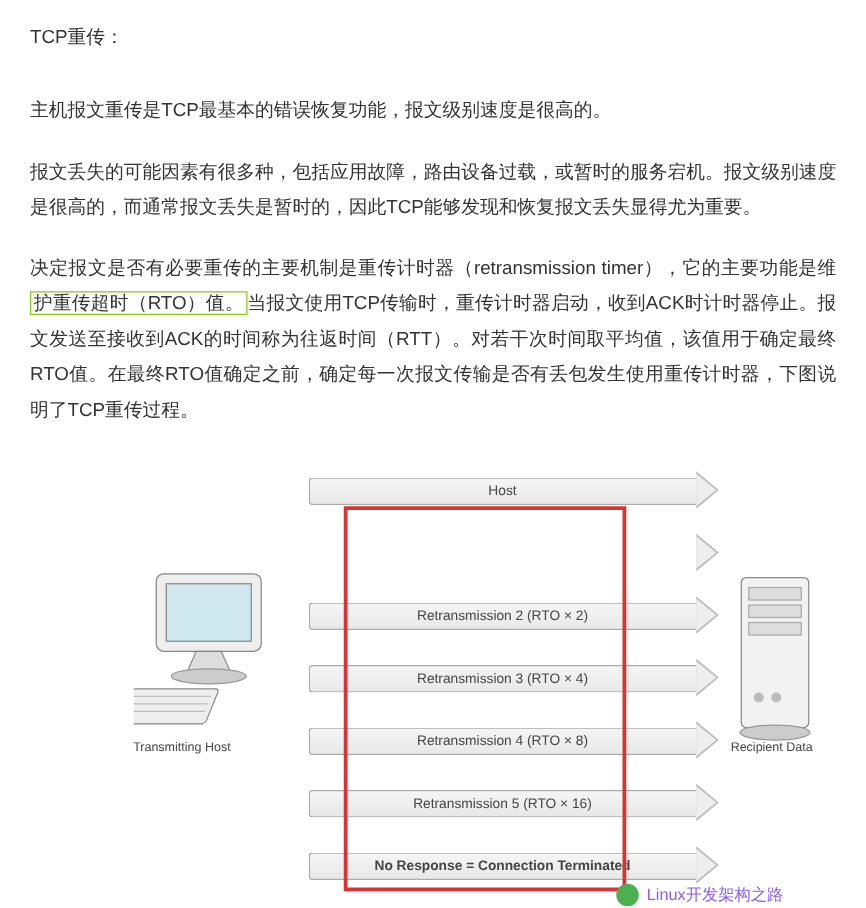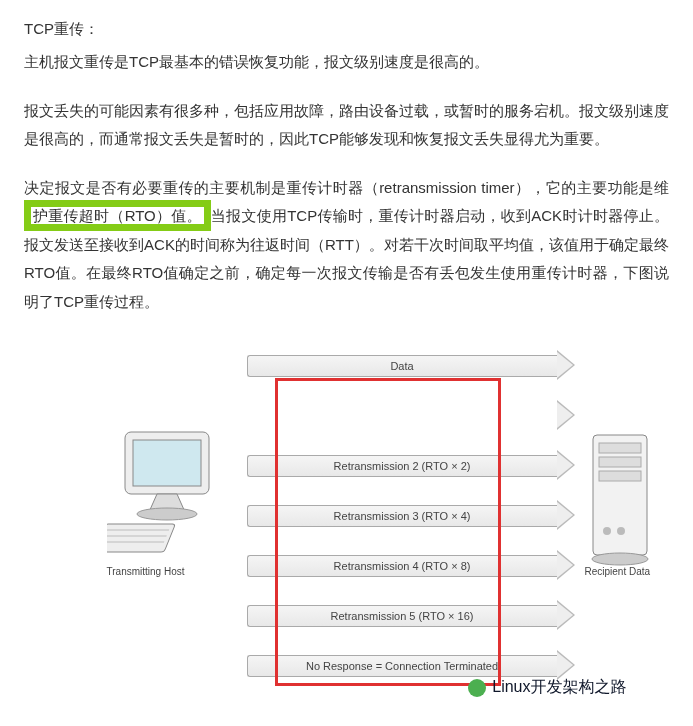--- a/index.html
+++ b/index.html
@@ -1,26 +1,26 @@
 <!DOCTYPE html>
 <html><head>
 <meta charset="utf-8">
 <style>
   body{margin:0;padding:20px 24px;font-family:"Microsoft YaHei",Arial,sans-serif;font-size:15px;color:#333;width:693px;box-sizing:border-box;background:#fff}
-  .title{margin-bottom:9px}
+  .title{margin-bottom:36px}
   .para{line-height:1.9;margin-bottom:20px;text-align:justify}
-  .hl{border:7px solid #84cc16;padding:0 2px}
+  .hl{border:1px solid #84cc16;padding:0 2px}
   .fig{position:relative;width:640px;height:380px;margin:10px auto 0}
   .arrow-row{position:absolute;left:220px;width:310px;height:26px}
   .arrow-body{position:absolute;left:0;right:0;top:3px;height:20px;border:1px solid #aaa;border-right:none;border-radius:3px 0 0 3px;background:linear-gradient(#f5f5f5,#e8e8e8);display:flex;align-items:center;justify-content:center;font-size:11px;color:#444}
   .arrow-head{position:absolute;right:-18px;top:-2px;width:0;height:0;border-top:15px solid transparent;border-bottom:15px solid transparent;border-left:18px solid #bbb}
   .arrow-head::after{content:"";position:absolute;right:2px;top:-13px;width:0;height:0;border-top:13px solid transparent;border-bottom:13px solid transparent;border-left:16px solid #eee}
   .redbox{position:absolute;border:3px solid #e03131}
   .host-label{position:absolute;font-size:10px;color:#444}
-  .watermark{position:absolute;right:40px;bottom:18px;font-size:16px;color:#0f172a;display:flex;align-items:center;gap:6px}
+  .watermark{position:absolute;right:40px;bottom:18px;font-size:13px;color:#8b5cf6;display:flex;align-items:center;gap:6px}
   .wm-circ{width:18px;height:18px;border-radius:50%;background:#4caf50;display:inline-block}
   svg{position:absolute}
 </style>
 </head>
 <body>
 
 <div class="title">TCP重传：</div>
 <div class="para">主机报文重传是TCP最基本的错误恢复功能，报文级别速度是很高的。</div>
 <div class="para">报文丢失的可能因素有很多种，包括应用故障，路由设备过载，或暂时的服务宕机。报文级别速度是很高的，而通常报文丢失是暂时的，因此TCP能够发现和恢复报文丢失显得尤为重要。</div>
 <div class="para">
@@ -48,21 +48,21 @@
     <rect x="14" y="12" width="42" height="10" fill="#ddd" stroke="#aaa"></rect>
     <rect x="14" y="26" width="42" height="10" fill="#ddd" stroke="#aaa"></rect>
     <rect x="14" y="40" width="42" height="10" fill="#ddd" stroke="#aaa"></rect>
     <circle cx="22" cy="100" r="4" fill="#bbb"></circle>
     <circle cx="36" cy="100" r="4" fill="#bbb"></circle>
     <ellipse cx="35" cy="128" rx="28" ry="6" fill="#ccc" stroke="#999"></ellipse>
   </svg>
   <div class="host-label" style="left:558px;top:230px">Recipient Data</div>
 
   <div class="arrow-row" style="top:16px">
-      <div class="arrow-body">Data</div>
+      <div class="arrow-body">Host</div>
       <div class="arrow-head"></div>
     </div>
   <div class="arrow-row" style="top:66px">
       <div class="arrow-head"></div>
     </div>
   <div class="arrow-row" style="top:116px">
       <div class="arrow-body">Retransmission 2 (RTO × 2)</div>
       <div class="arrow-head"></div>
     </div>
   <div class="arrow-row" style="top:166px">
@@ -71,21 +71,21 @@
     </div>
   <div class="arrow-row" style="top:216px">
       <div class="arrow-body">Retransmission 4 (RTO × 8)</div>
       <div class="arrow-head"></div>
     </div>
   <div class="arrow-row" style="top:266px">
       <div class="arrow-body">Retransmission 5 (RTO × 16)</div>
       <div class="arrow-head"></div>
     </div>
   <div class="arrow-row" style="top:316px">
-      <div class="arrow-body" style="font-weight:normal">No Response = Connection Terminated</div>
+      <div class="arrow-body" style="font-weight:bold">No Response = Connection Terminated</div>
       <div class="arrow-head"></div>
     </div>
 
   <div class="redbox" style="left:248px;top:42px;width:220px;height:302px"></div>
 
   <div class="watermark">
     <span class="wm-circ"></span>
     <span>Linux开发架构之路</span>
   </div>
 </div>

